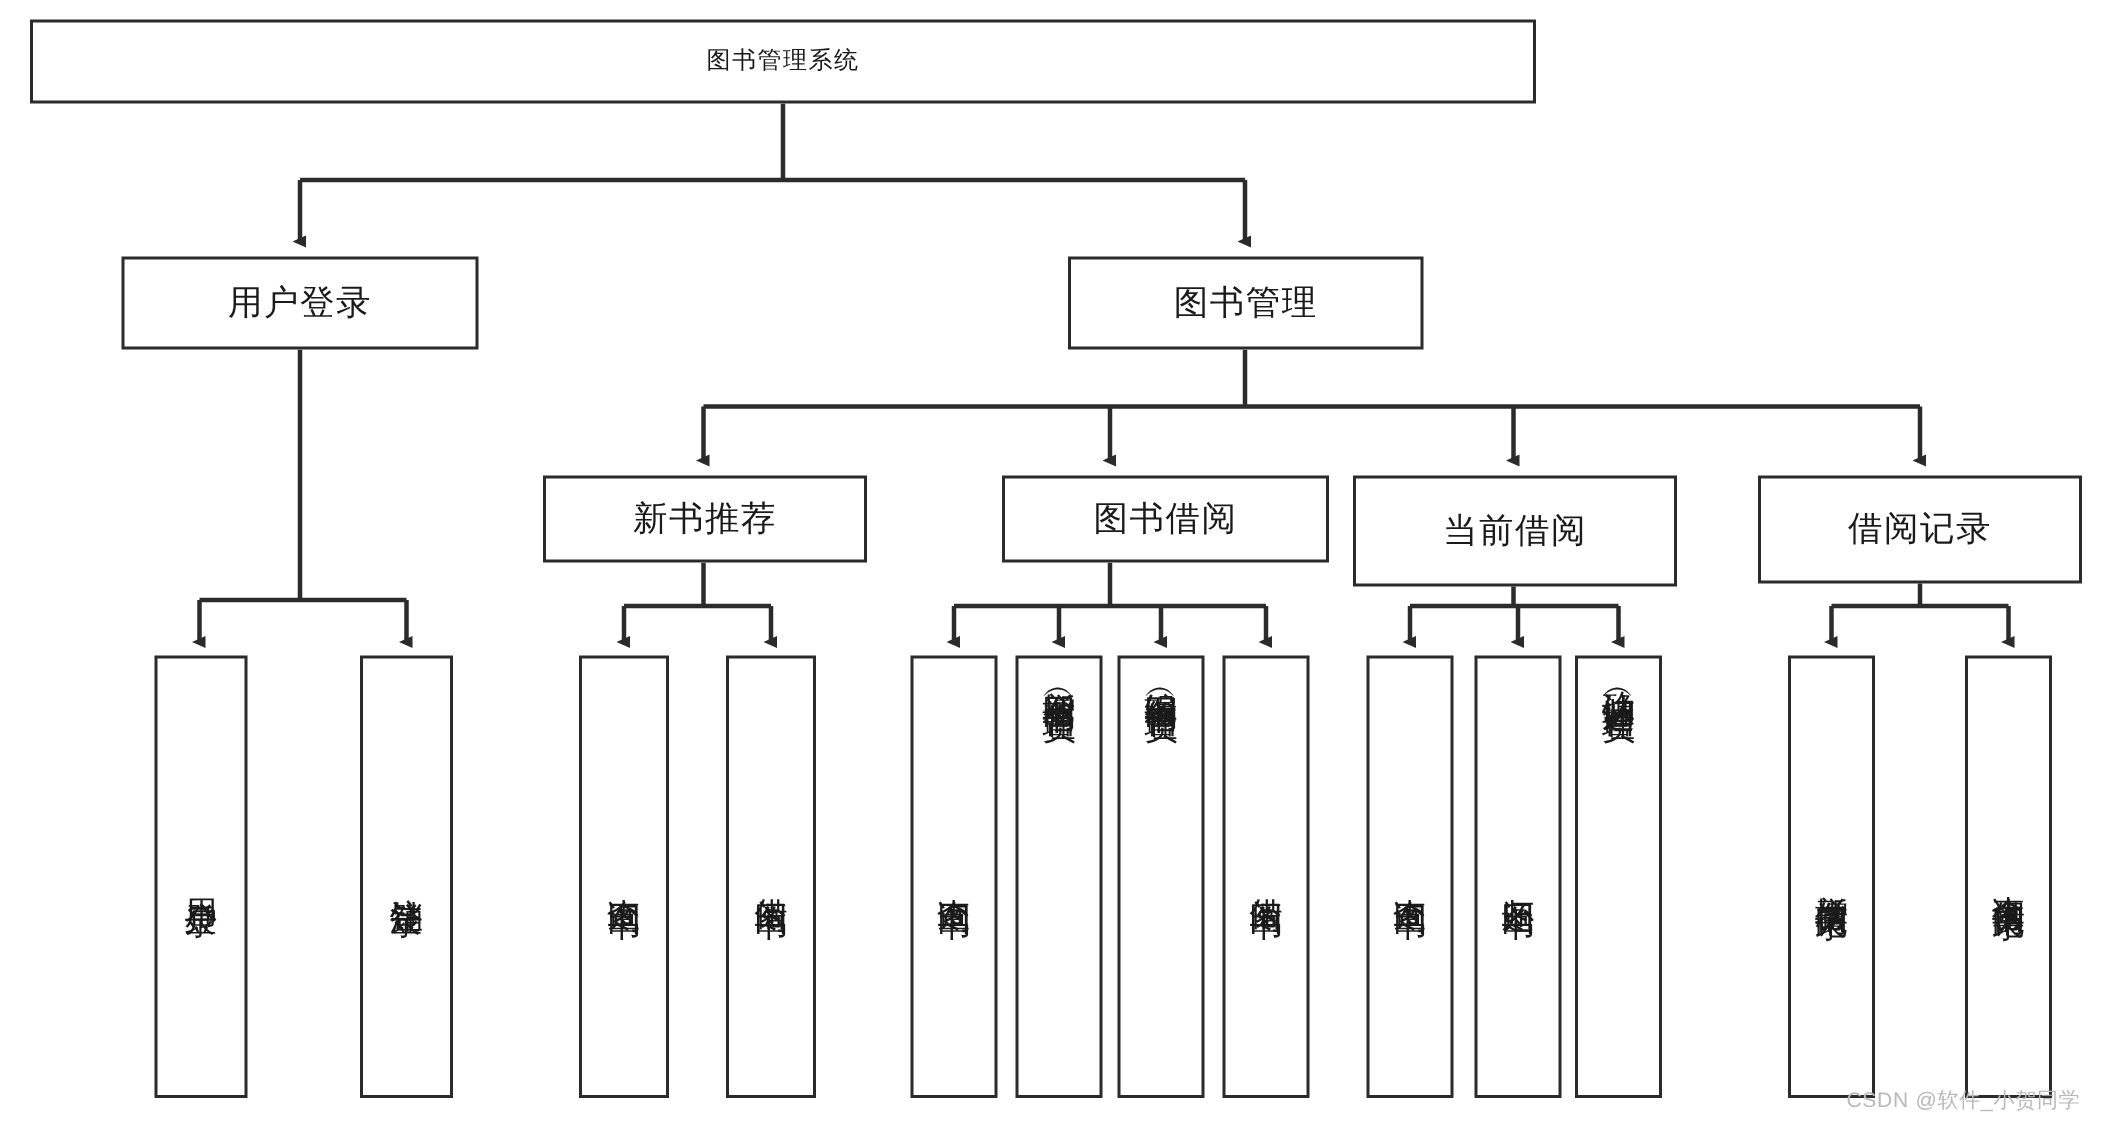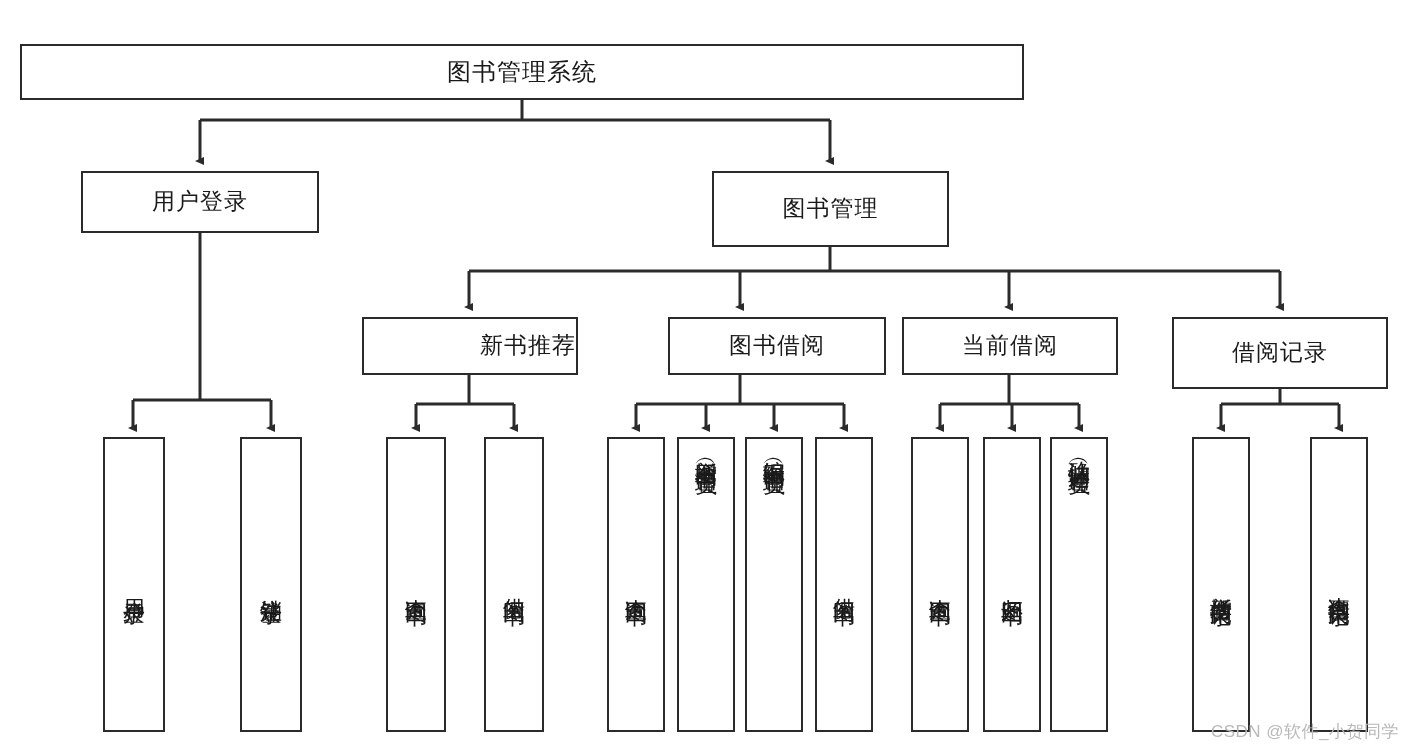--- a/index.html
+++ b/index.html
@@ -35,22 +35,21 @@
     justify-content: center;
     color: #1a1a1a;
   }
   .node-h {
     font-size: 23px;
     letter-spacing: 1px;
     line-height: 1.2;
     white-space: nowrap;
   }
   .node-root {
-    font-size: 24px;
-    margin-top: 31px;
+    font-size: 16px;
   }
   .vtext {
     writing-mode: vertical-rl;
     text-orientation: upright;
     font-size: 22px;
     line-height: 1.28;
     letter-spacing: 2px;
     white-space: nowrap;
     text-align: left;
   }
@@ -63,23 +62,23 @@
   .leaf-inner.center {
     align-items: center;
   }
   .leaf-inner.top {
     align-items: flex-start;
     padding-top: 4px;
     box-sizing: border-box;
   }
   #watermark {
     position: absolute;
-    right: 6px;
+    right: 18px;
     bottom: 4px;
-    font-size: 17px;
+    font-size: 14px;
     color: #b9b9b9;
     letter-spacing: 0.5px;
     white-space: nowrap;
   }
 </style>
 </head>
 <body>
 
 <div id="canvas">
 
@@ -136,31 +135,31 @@
     </g>
   </svg>
 
   <div class="node node-h node-root" style="left:20px; top:13px; width:1004px; height:56px;">
     <span>图书管理系统</span>
   </div>
 
   <div class="node node-h" style="left:81px; top:171px; width:238px; height:62px;">
     <span>用户登录</span>
   </div>
-  <div class="node node-h" style="left:712px; top:171px; width:237px; height:76px;">
+  <div class="node node-h" style="left:712px; top:171px; width:237px; height:62px;">
     <span>图书管理</span>
   </div>
 
-  <div class="node node-h" style="left:362px; top:317px; width:216px; height:58px;justify-content:flex-end;">
+  <div class="node node-h" style="left:362px; top:317px; width:216px; height:58px;">
     <span>新书推荐</span>
   </div>
   <div class="node node-h" style="left:632px; top:317px; width:218px; height:58px;margin-left:36px;">
     <span>图书借阅</span>
   </div>
-  <div class="node node-h" style="left:902px; top:317px; width:216px; height:58px;">
+  <div class="node node-h" style="left:902px; top:317px; width:216px; height:74px;">
     <span>当前借阅</span>
   </div>
   <div class="node node-h" style="left:1172px; top:317px; width:216px; height:72px;">
     <span>借阅记录</span>
   </div>
 
   <div class="node" style="left:103px; top:437px; width:62px; height:295px;">
     <div class="leaf-inner center">
       <span class="vtext">用户登录</span>
     </div>

